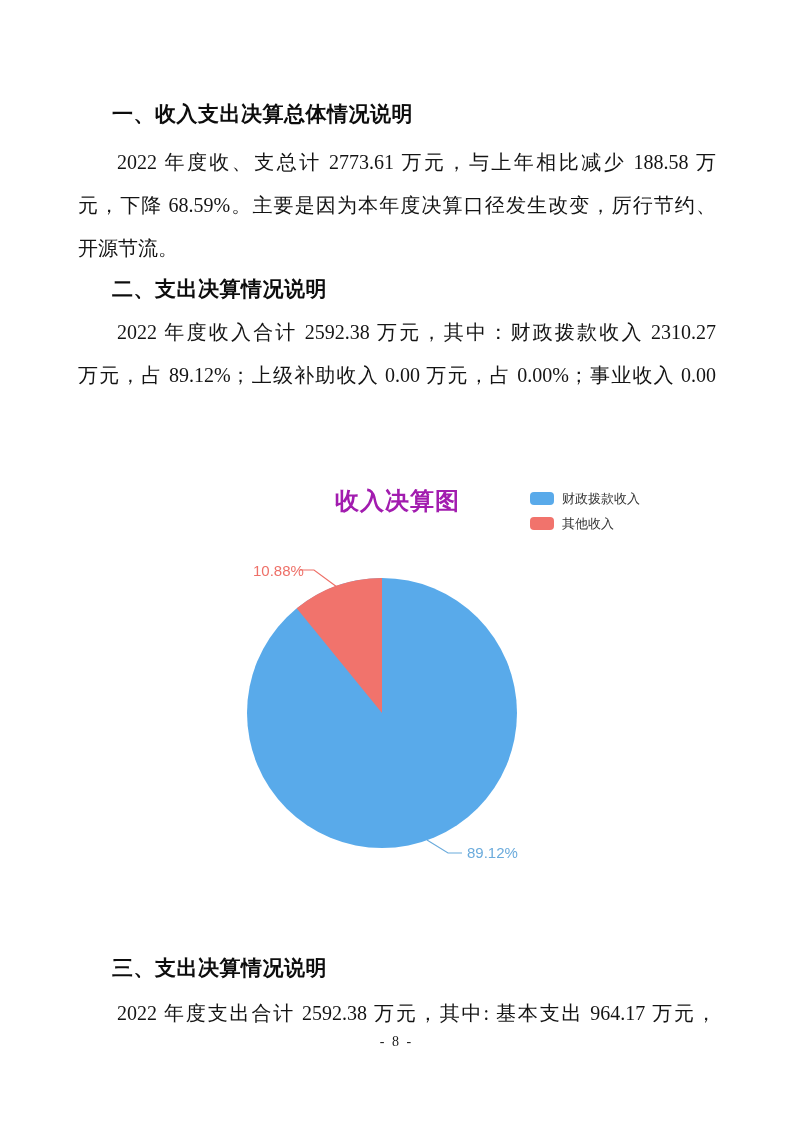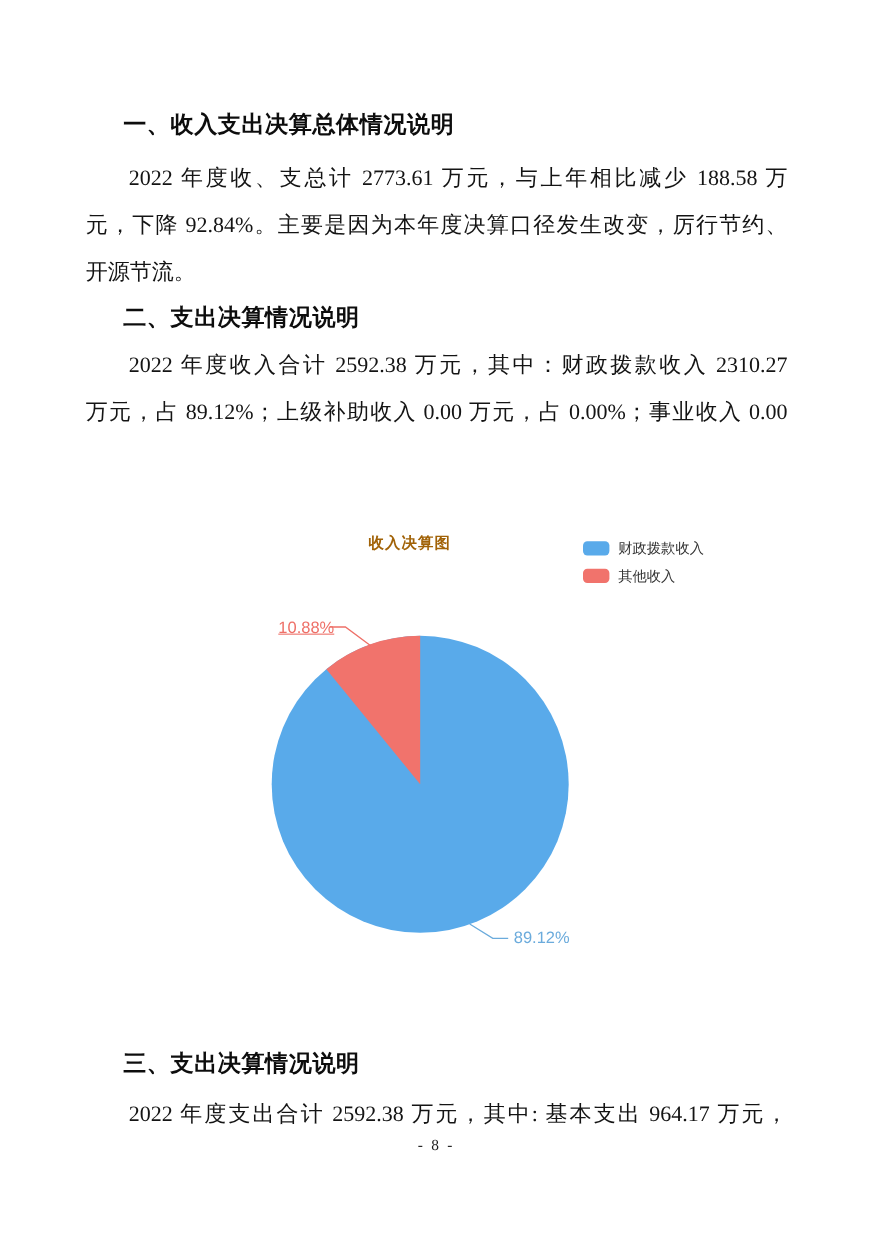--- a/index.html
+++ b/index.html
@@ -36,23 +36,23 @@
     white-space: normal;
   }
   .just { text-align: justify; text-align-last: justify; }
   .indent { text-indent: 39px; }
   .chart-title {
     position: absolute;
     left: 335px;
     top: 485px;
     font-family: "Liberation Sans", "DejaVu Sans", sans-serif;
     font-weight: 700;
-    font-size: 14px;
+    font-size: 24px;
     letter-spacing: 1px;
-    color: #a16207;
+    color: #a21caf;
     white-space: nowrap;
   }
   .legend {
     position: absolute;
     left: 507px;
     top: 490px;
   }
   .legend-row {
     display: flex;
     align-items: center;
@@ -79,41 +79,41 @@
     top: 565px;
     width: 290px;
     height: 290px;
   }
   .pct-label {
     position: absolute;
     font-family: "Liberation Sans", "DejaVu Sans", sans-serif;
     font-size: 15px;
     white-space: nowrap;
   }
-  .pct-other { left: 253px; top: 562px; text-decoration: underline; }
+  .pct-other { left: 253px; top: 562px; }
   .pct-fiscal { left: 467px; top: 844px; text-align: right; }
   .page-number {
     position: absolute;
     left: 0;
     top: 1034px;
     width: 100%;
     text-align: center;
     font-size: 14px;
     color: #1a1a1a;
     letter-spacing: 2px;
   }
 </style>
 </head>
 <body>
 
 <div class="page">
 
   <div class="heading" style="top:100px">一、收入支出决算总体情况说明</div>
   <div class="bodyline just indent" style="top:148px">2022 年度收、支总计 2773.61 万元，与上年相比减少 188.58 万</div>
-  <div class="bodyline just" style="top:191px">元，下降 92.84%。主要是因为本年度决算口径发生改变，厉行节约、</div>
+  <div class="bodyline just" style="top:191px">元，下降 68.59%。主要是因为本年度决算口径发生改变，厉行节约、</div>
   <div class="bodyline" style="top:234px">开源节流。</div>
 
   <div class="heading" style="top:275px">二、支出决算情况说明</div>
   <div class="bodyline just indent" style="top:318px">2022 年度收入合计 2592.38 万元，其中：财政拨款收入 2310.27</div>
   <div class="bodyline just" style="top:361px">万元，占 89.12%；上级补助收入 0.00 万元，占 0.00%；事业收入 0.00</div>
 
   <div class="chart-title">收入决算图</div>
 
   <div class="legend">
     <div class="legend-row">

